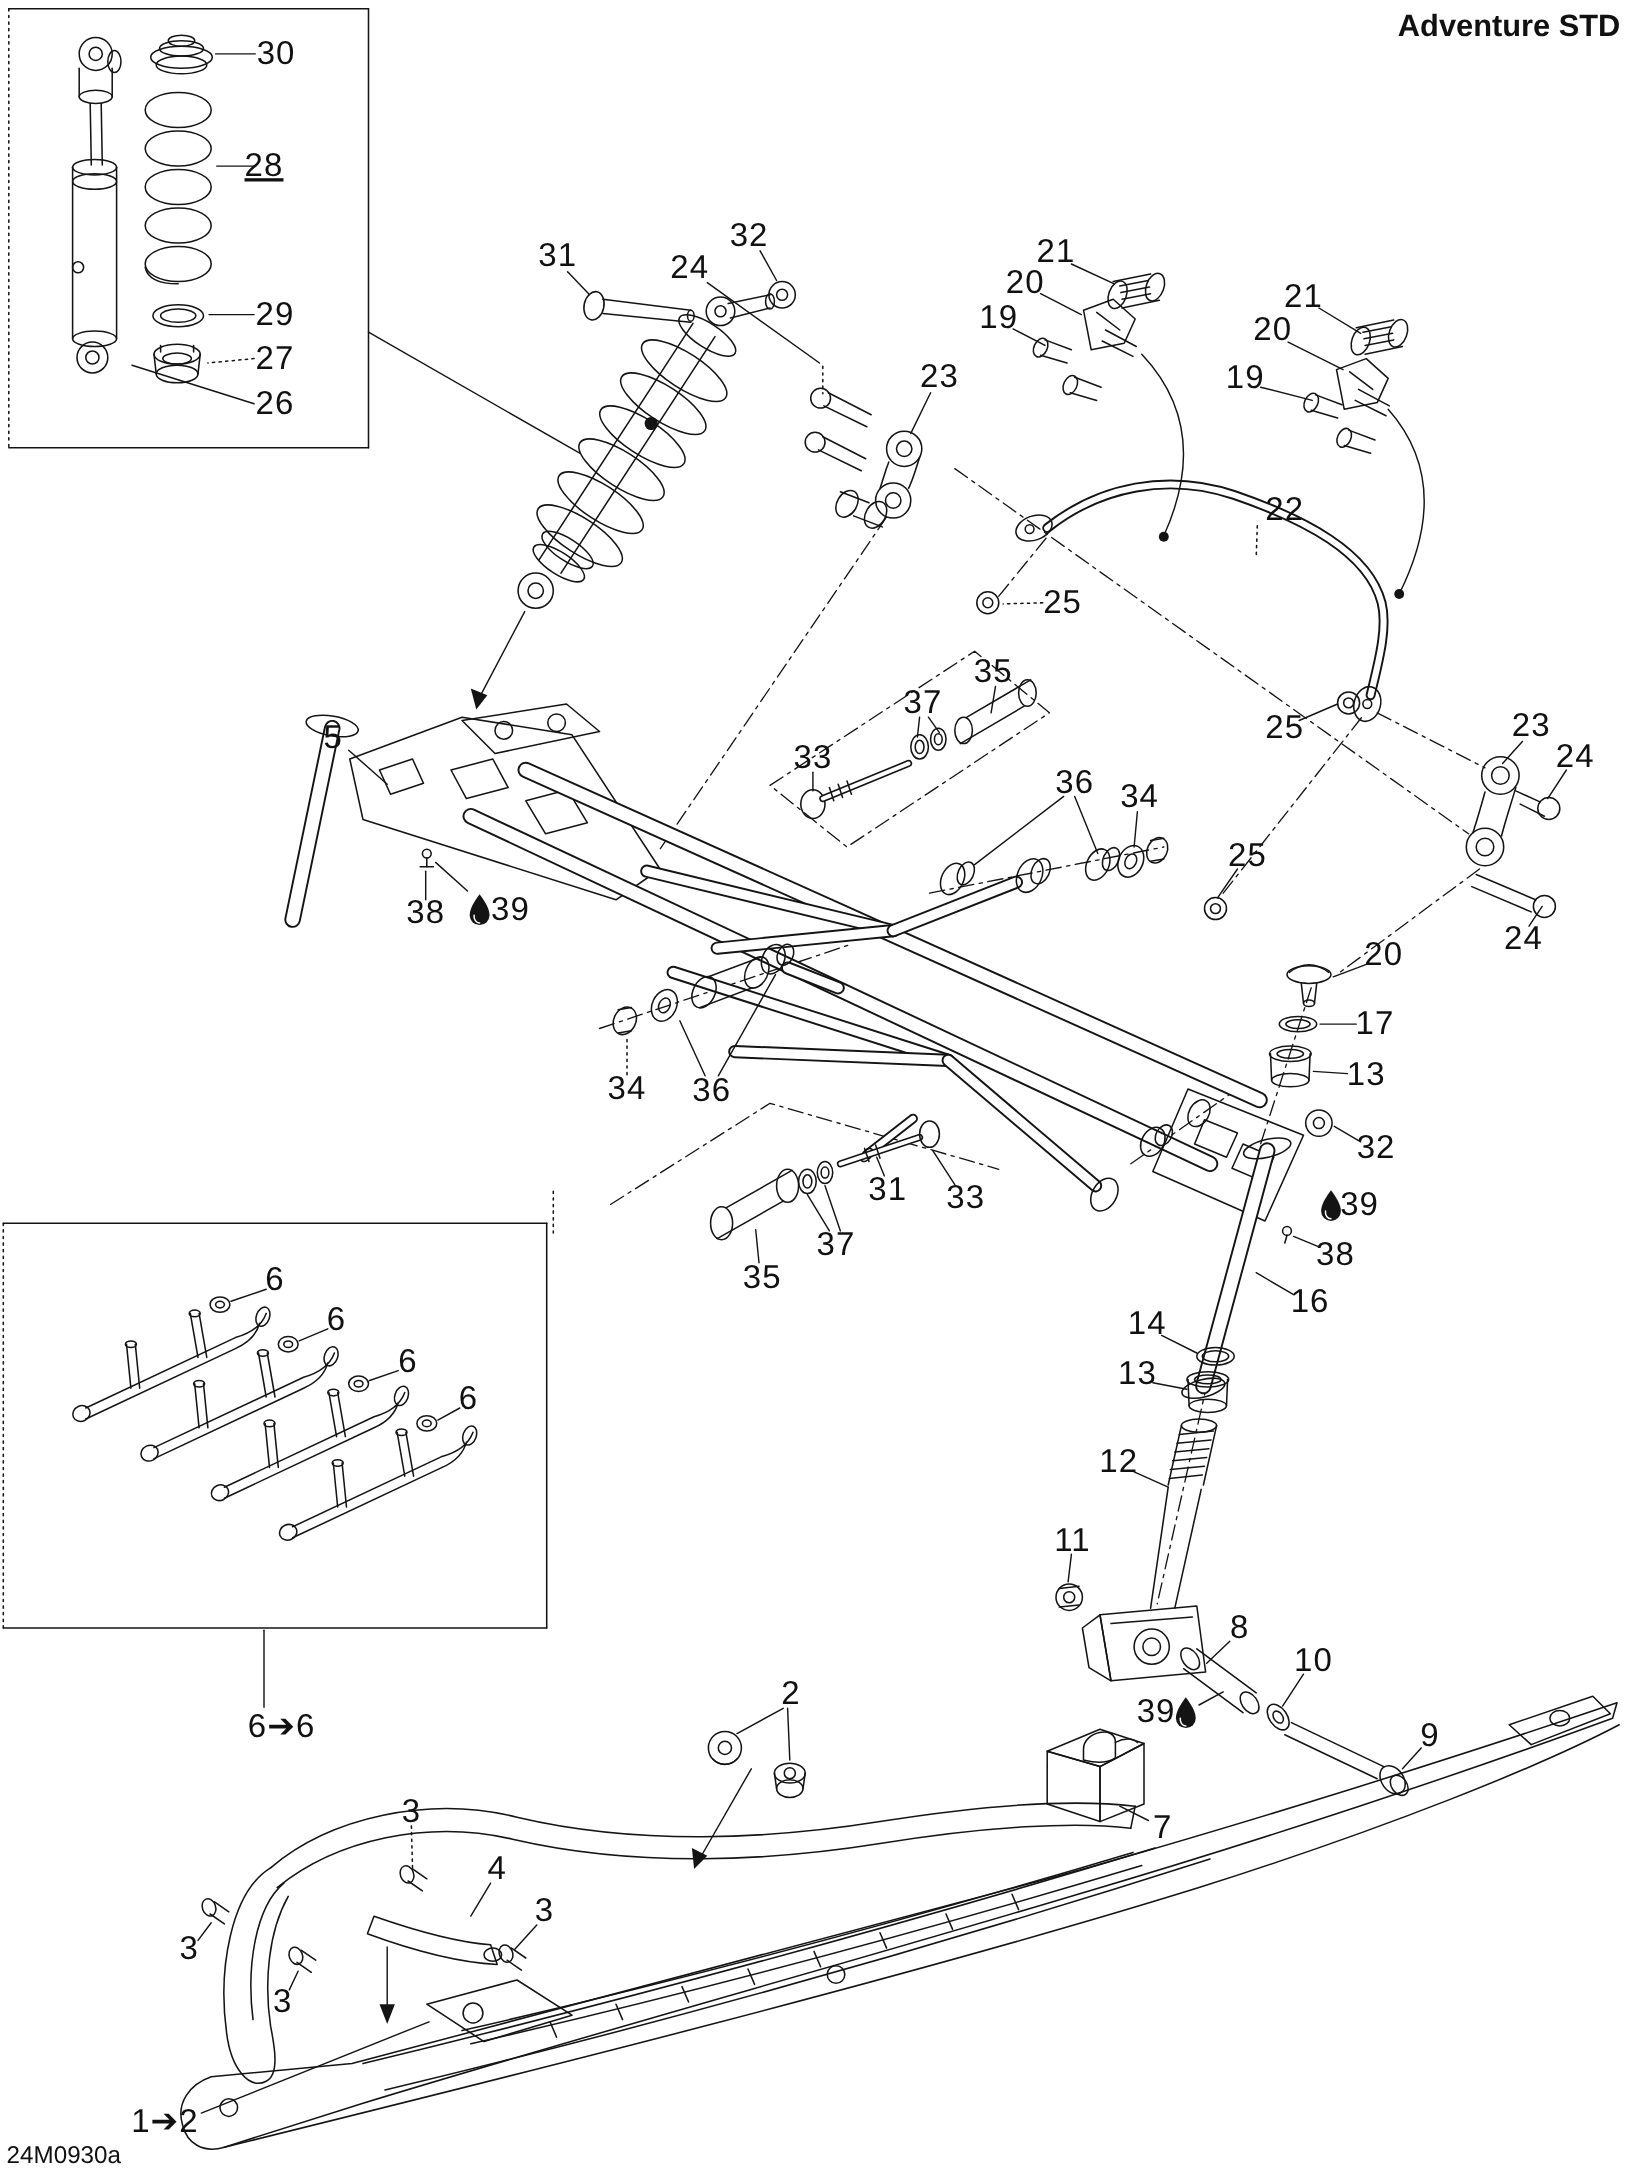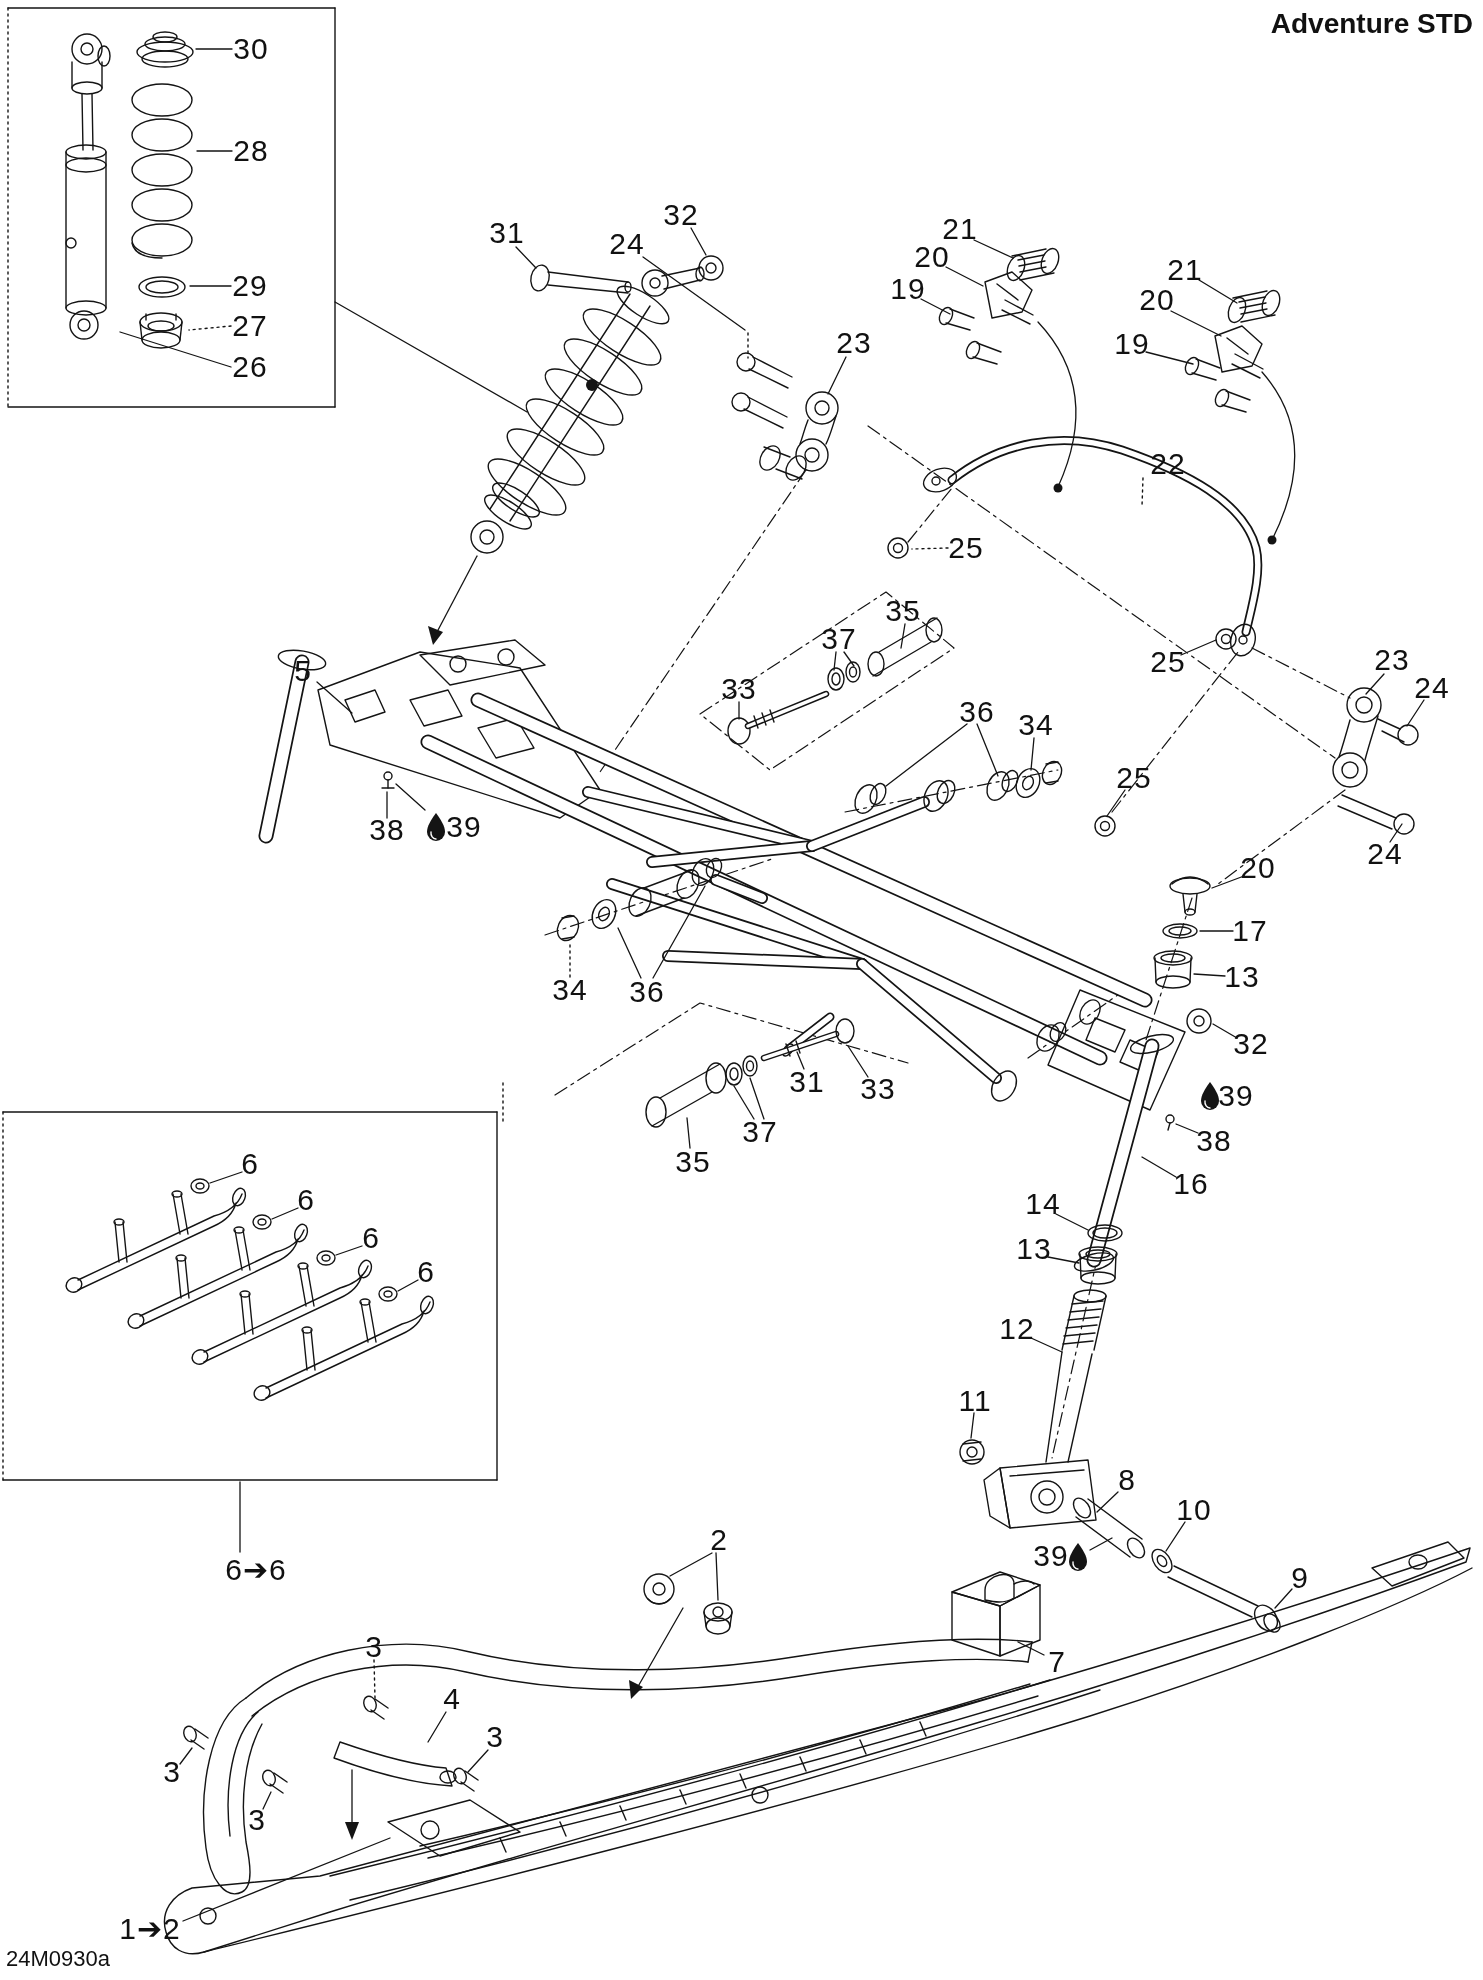--- a/index.html
+++ b/index.html
@@ -616,21 +616,21 @@
     <line class="lead" x1="298" y1="1208" x2="272" y2="1219"></line>
     <line class="lead" x1="362" y1="1246" x2="336" y2="1255"></line>
     <line class="lead" x1="418" y1="1280" x2="398" y2="1291"></line>
   </g>
 </svg>
 
   <div id="title">Adventure STD</div>
   <div id="partcode">24M0930a</div>
   <div id="callouts">
       <span class="callout" style="left: 251px; top: 49px;">30</span>
-      <span class="callout" style="left: 251px; top: 151px;">28</span>
+      <span class="callout" style="left: 240px; top: 151px; text-decoration: underline;">28</span>
       <span class="callout" style="left: 250px; top: 286px;">29</span>
       <span class="callout" style="left: 250px; top: 326px;">27</span>
       <span class="callout" style="left: 250px; top: 367px;">26</span>
       <span class="callout" style="left: 507px; top: 233px;">31</span>
       <span class="callout" style="left: 681px; top: 215px;">32</span>
       <span class="callout" style="left: 627px; top: 244px;">24</span>
       <span class="callout" style="left: 854px; top: 343px;">23</span>
       <span class="callout" style="left: 960px; top: 229px;">21</span>
       <span class="callout" style="left: 932px; top: 257px;">20</span>
       <span class="callout" style="left: 908px; top: 289px;">19</span>

